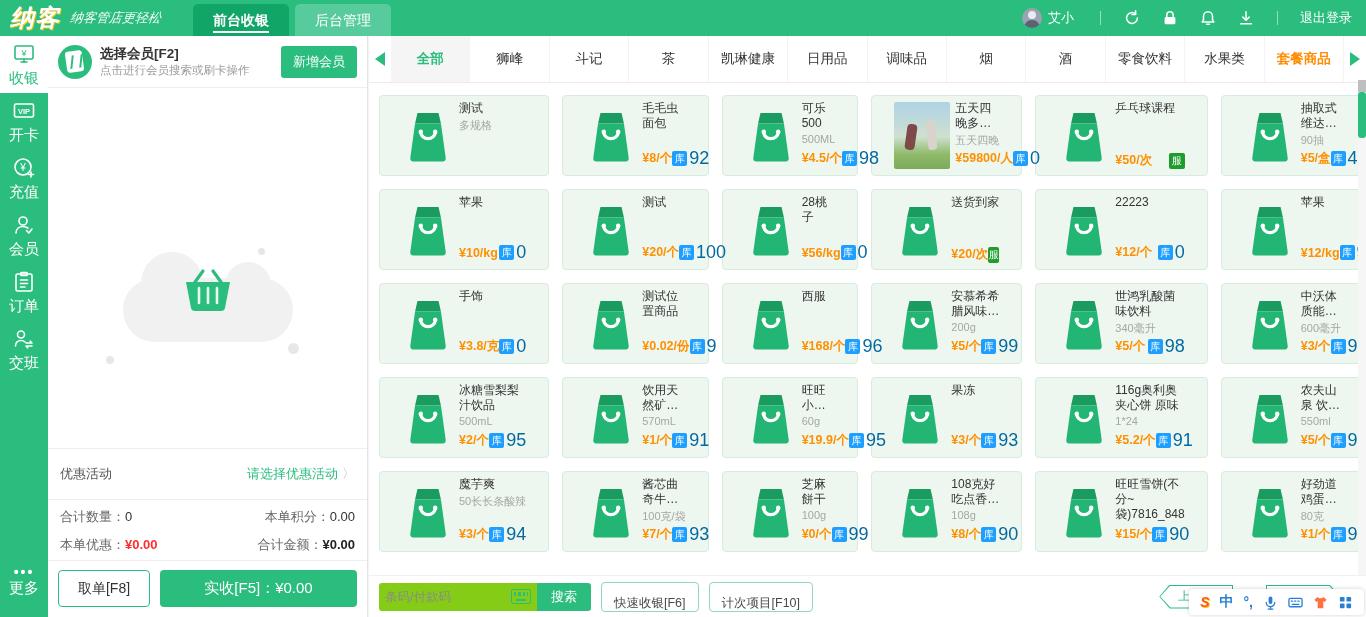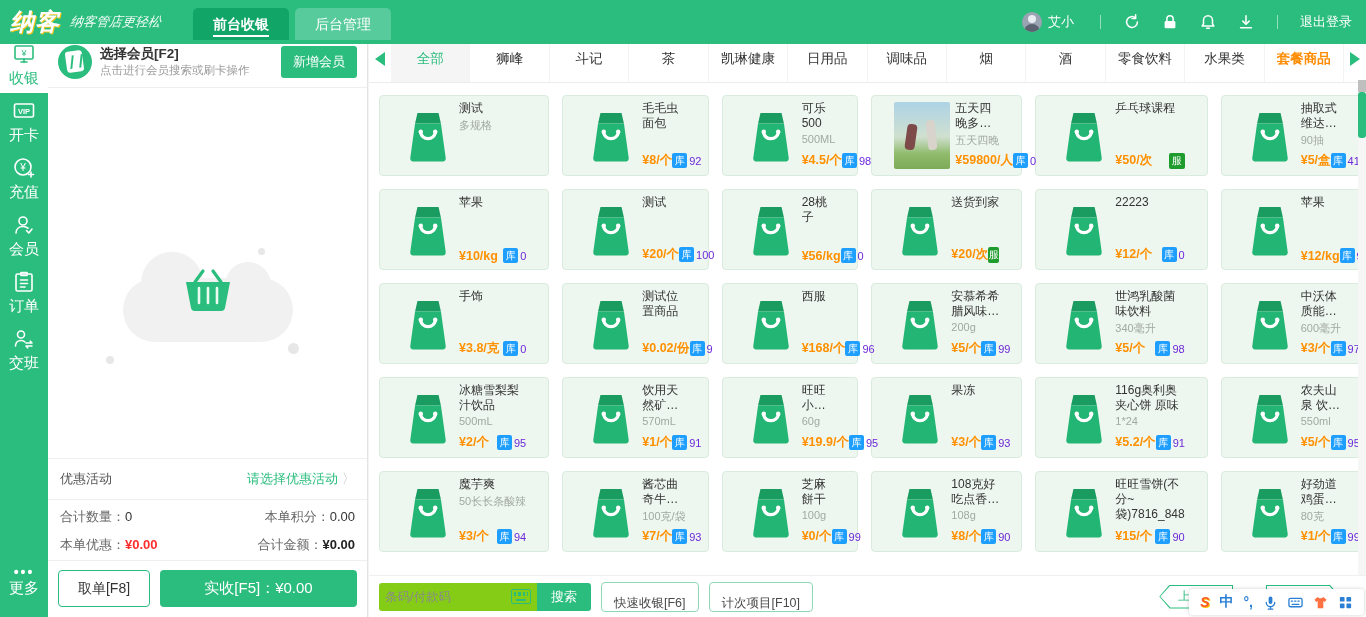--- a/index.html
+++ b/index.html
@@ -1,20 +1,20 @@
 <!DOCTYPE html>
 <html><head>
 <meta charset="utf-8">
 <style>
   * { margin:0; padding:0; box-sizing:border-box; }
   html,body { width:1366px; height:617px; overflow:hidden;
     font-family:"Liberation Sans","DejaVu Sans",sans-serif; background:#f4f4f4; }
 
   
-  .header { position:absolute; left:0; top:0; width:1366px; height:44px;
+  .header { position:absolute; left:0; top:0; width:1366px; height:36px;
     background:#2bbd7e; display:flex; align-items:center; color:#fff; z-index:30; }
   .logo { font-size:24px; font-weight:900; font-style:italic; color:#fff;
     margin-left:10px; letter-spacing:1px; text-shadow:1px 1px 0 #f5c518; }
   .slogan { font-size:13px; font-style:italic; margin-left:10px; opacity:.95;
     transform:skewX(-8deg); white-space:nowrap; }
   .header-tabs { display:flex; height:36px; margin-left:32px; align-items:flex-end; }
   .htab { height:32px; line-height:32px; padding:0 20px; font-size:14px;
     border-radius:5px 5px 0 0; margin-right:6px; cursor:pointer; background:#57cb9c; }
   .htab.active { background:#12a568; font-weight:bold; }
   .htab.active .htab-label { border-bottom:2px solid #fff; padding-bottom:3px; }
@@ -59,21 +59,21 @@
     font-size:13px; padding:7px 12px; border-radius:3px; cursor:pointer; }
 
   .cart-empty { flex:1; position:relative; }
   .cloud { position:absolute; left:50%; top:190px; transform:translateX(-50%);
     width:170px; height:64px; background:#f1f1f1; border-radius:50px; }
   .cloud::before { content:""; position:absolute; left:18px; top:-26px; width:62px; height:62px; border-radius:50%; background:#f1f1f1; }
   .cloud::after { content:""; position:absolute; right:22px; top:-16px; width:46px; height:46px; border-radius:50%; background:#f1f1f1; }
   .basket { position:absolute; left:50%; top:180px; transform:translateX(-50%); z-index:2; }
   .dot { position:absolute; border-radius:50%; background:#e7e7e7; }
 
-  .promo-row { height:42px; display:flex; align-items:center; padding:0 12px;
+  .promo-row { height:52px; display:flex; align-items:center; padding:0 12px;
     border-top:1px solid #efefef; border-bottom:1px solid #efefef; }
   .promo-label { font-size:13px; color:#555; }
   .promo-link { margin-left:auto; font-size:13px; color:#2bbd7e; cursor:pointer; }
   .promo-chev { color:#bbb; font-size:13px; margin-left:4px; }
   .totals { padding:8px 12px 6px; display:grid; grid-template-columns:1fr 1fr; row-gap:10px; border-bottom:1px solid #efefef; }
   .tot { font-size:13px; color:#666; }
   .tot.right { text-align:right; }
   .tot b { color:#333; font-weight:normal; }
   .tot .red { color:#ff2d2d; font-weight:bold; }
   .tot .strong { color:#222; font-weight:bold; }
@@ -84,21 +84,21 @@
     font-size:15px; color:#fff; cursor:pointer; }
 
   
   .main { position:absolute; left:369px; top:36px; width:997px; height:581px; background:#fff; }
   .cat-row { height:47px; display:flex; align-items:stretch; border-bottom:1px solid #ececec; }
   .cat-arrow { width:22px; display:flex; align-items:center; justify-content:center; cursor:pointer; flex:none; }
   .tri-l { width:0; height:0; border-top:7px solid transparent; border-bottom:7px solid transparent; border-right:10px solid #2bbd7e; }
   .tri-r { width:0; height:0; border-top:7px solid transparent; border-bottom:7px solid transparent; border-left:10px solid #2bbd7e; }
   .cat-item { flex:1; display:flex; align-items:center; justify-content:center;
     font-size:13.5px; color:#333; cursor:pointer; border-right:1px solid #f3f3f3; white-space:nowrap; }
-  .cat-item.active { background:#f5f5f5; color:#2bbd7e; font-weight:normal; }
+  .cat-item.active { background:#f5f5f5; color:#2bbd7e; font-weight:bold; }
   .cat-item.highlight { color:#ff8c00; font-weight:bold; }
 
   .grid { display:grid; grid-template-columns:repeat(6,1fr); gap:13px;
     padding:12px 18px 0 10px; }
   .card { height:81px; background:#eef7ef; border:1px solid #d8ebdc; border-radius:4px;
     display:flex; padding:5px 22px; cursor:pointer; }
   .bag { width:52px; flex:none; display:flex; align-items:center; justify-content:center; }
   .photo { width:56px; height:67px; flex:none; border-radius:2px; align-self:center;
     background:linear-gradient(180deg,#aed3e6 0%,#cfe0cf 52%,#8fba6b 78%,#7cab58 100%);
     position:relative; overflow:hidden; display:none; }
@@ -112,21 +112,21 @@
   .p-name.clamp3 { -webkit-line-clamp:3; }
   .p-spec { font-size:11px; color:#a2a8a2; margin-top:2px; overflow:hidden;
     white-space:nowrap; text-overflow:ellipsis; }
   .p-bottom { position:absolute; left:5px; right:0; bottom:1px; display:flex; align-items:center; }
   .p-price { font-size:12.5px; font-weight:bold; color:#ff9000; white-space:nowrap; }
   .p-stock { margin-left:auto; display:flex; align-items:center; }
   .stock-badge { width:15px; height:15px; background:#1e9fff; color:#fff; font-size:10px;
     border-radius:2px; display:flex; align-items:center; justify-content:center; margin-right:2px; }
   .svc-badge { margin-left:auto; width:16px; height:16px; background:#1f9c2e; color:#fff;
     font-size:10px; border-radius:2px; display:flex; align-items:center; justify-content:center; }
-  .stock-num { font-size:11px; color:#6d28d9;text-align:center; }
+  .stock-num { font-size:18px; color:#0369a1;text-align:center; }
 
   
   .bottom-bar { position:absolute; left:369px; bottom:0; width:997px; height:42px;
     background:#fff; display:flex; align-items:center; padding:0 10px; border-top:1px solid #f0f0f0; }
   .search-wrap { display:flex; align-items:center; background:#84cc16; border-radius:3px 0 0 3px;
     height:28px; width:158px; padding:0 6px; }
   .search-input { border:none; background:transparent; outline:none; width:100px;
     font-size:12.5px; color:#333; font-family:inherit; }
   .search-input::placeholder { color:#8a8a8a; }
   .kb-icon { margin-left:auto; width:20px; height:15px; border:1.5px solid #2bbd7e; border-radius:2px;

